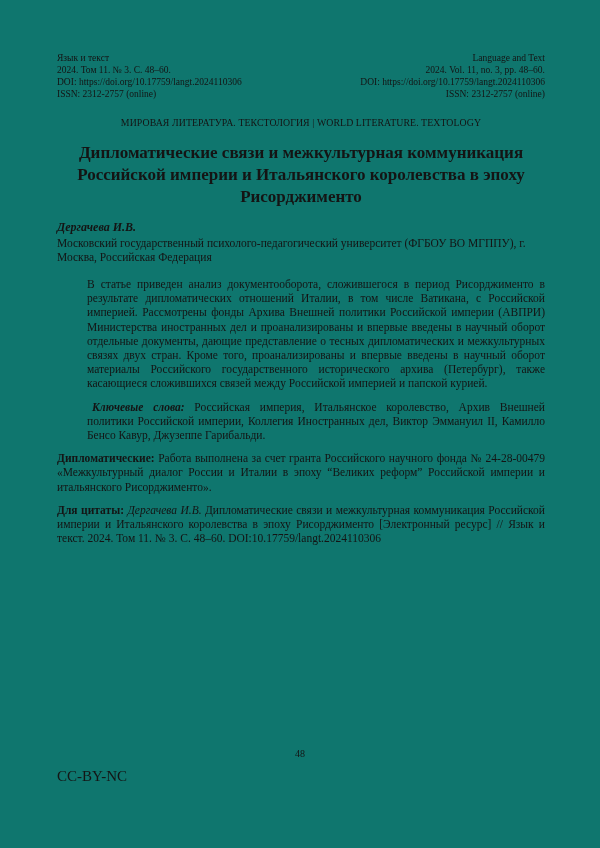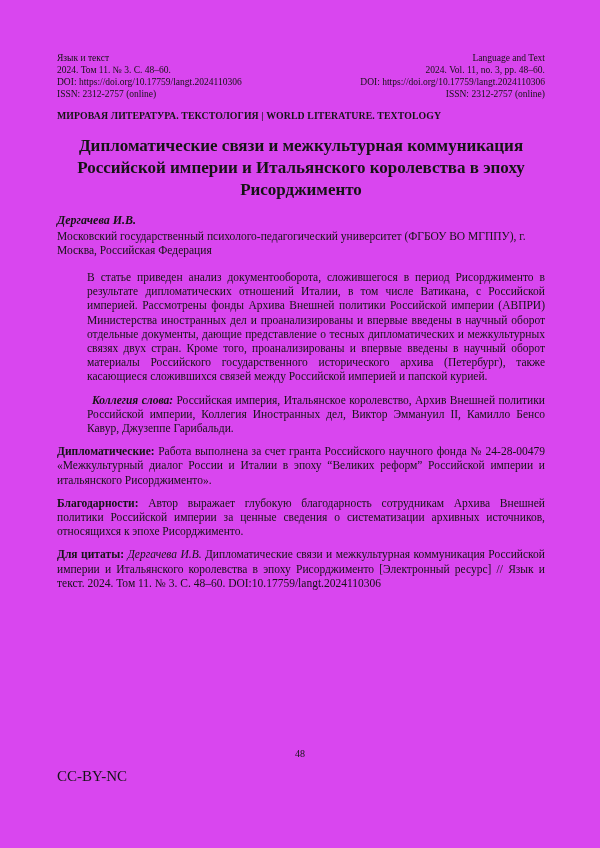--- a/index.html
+++ b/index.html
@@ -1,37 +1,38 @@
 <!DOCTYPE html>
 <html><head>
 <meta charset="utf-8">
 <style>
   html, body { margin: 0; padding: 0; background: #ffffff; }
   .page {
     position: relative;
     width: 600px;
     height: 848px;
     box-sizing: border-box;
-    background: #d946ef;
+    background: #0f766e;
     color: #141414;
     font-family: "Liberation Serif", serif;
     padding: 52px 55px 0 57px;
     overflow: hidden;
   }
   .meta-row {
     display: flex;
     justify-content: space-between;
     font-size: 9.5px;
     line-height: 12px;
   }
   .meta-left { text-align: left; }
   .meta-right { text-align: right; }
   .section-header {
-    margin-top: 10px;
-    font-weight: bold;
+    margin-top: 17px;
+    text-align: center;
+    font-weight: normal;
     font-size: 9.8px;
     letter-spacing: 0.1px;
   }
   .title {
     margin: 14px 0 0 0;
     font-size: 17px;
     line-height: 22px;
     font-weight: bold;
     text-align: center;
   }
@@ -106,24 +107,23 @@
 
   <h1 class="title">Дипломатические связи и межкультурная коммуникация Российской империи и Итальянского королевства в эпоху Рисорджименто</h1>
 
   <div class="author-block">
     <div class="author-name">Дергачева И.В.</div>
     <div>Московский государственный психолого-педагогический университет (ФГБОУ ВО МГППУ), г. Москва, Российская Федерация</div>
   </div>
 
   <div class="abstract">В статье приведен анализ документооборота, сложившегося в период Рисорджименто в результате дипломатических отношений Италии, в том числе Ватикана, с Российской империей. Рассмотрены фонды Архива Внешней политики Российской империи (АВПРИ) Министерства иностранных дел и проанализированы и впервые введены в научный оборот отдельные документы, дающие представление о тесных дипломатических и межкультурных связях двух стран. Кроме того, проанализированы и впервые введены в научный оборот материалы Российского государственного исторического архива (Петербург), также касающиеся сложившихся связей между Российской империей и папской курией.</div>
 
-  <p class="keywords"><span class="kw-label">Коллегия слова:</span> <span>Российская империя, Итальянское королевство, Архив Внешней политики Российской империи, Коллегия Иностранных дел, Виктор Эммануил II, Камилло Бенсо Кавур, Джузеппе Гарибальди.</span></p>
+  <p class="keywords"><span class="kw-label">Ключевые слова:</span> <span>Российская империя, Итальянское королевство, Архив Внешней политики Российской империи, Коллегия Иностранных дел, Виктор Эммануил II, Камилло Бенсо Кавур, Джузеппе Гарибальди.</span></p>
 
   <p class="para"><span class="b">Дипломатические:</span> <span>Работа выполнена за счет гранта Российского научного фонда № 24-28-00479 «Межкультурный диалог России и Италии в эпоху “Великих реформ” Российской империи и итальянского Рисорджименто».</span></p>
 
-  <p class="para"><span class="b">Благодарности:</span> <span>Автор выражает глубокую благодарность сотрудникам Архива Внешней политики Российской империи за ценные сведения о систематизации архивных источников, относящихся к эпохе Рисорджименто.</span></p>
 
   <p class="para"><span class="b">Для цитаты:</span> <span class="i">Дергачева И.В.</span> <span>Дипломатические связи и межкультурная коммуникация Российской империи и Итальянского королевства в эпоху Рисорджименто [Электронный ресурс] // Язык и текст. 2024. Том 11. № 3. С. 48–60. DOI:10.17759/langt.2024110306</span></p>
 
   <div class="page-number">48</div>
   <div class="license">CC-BY-NC</div>
 
 </div>
 
 </body></html>

